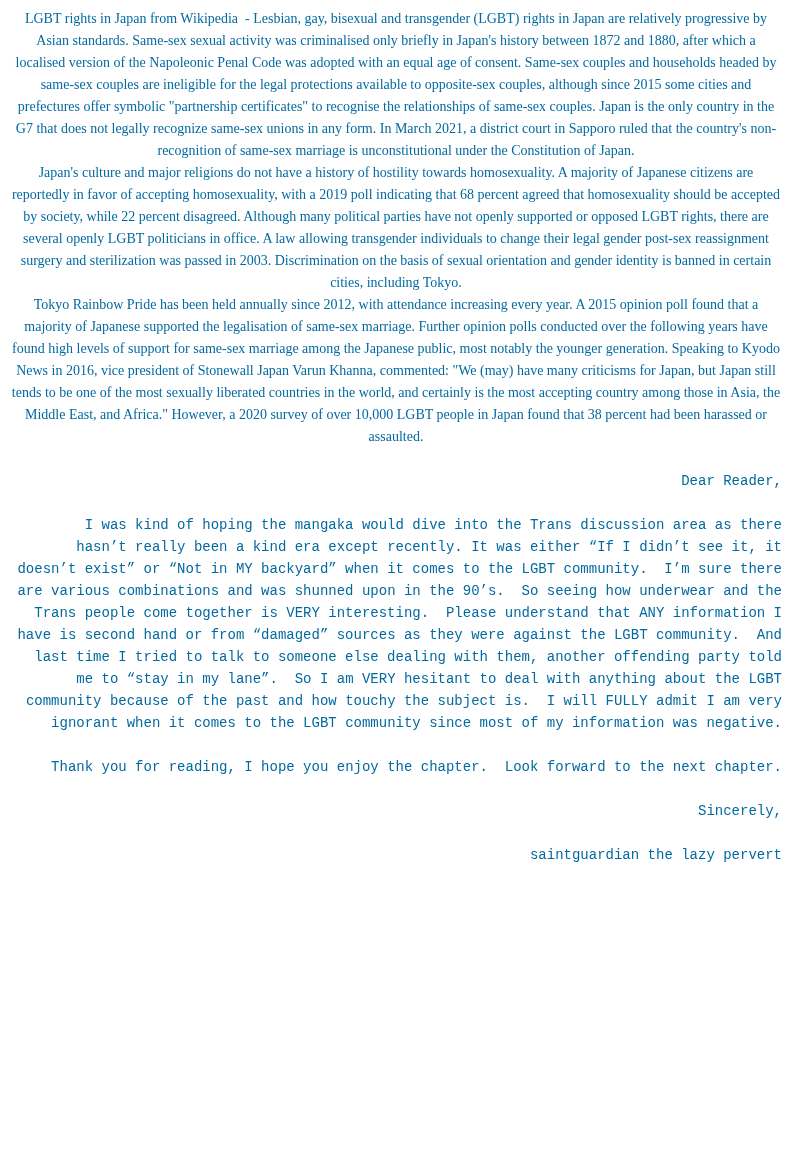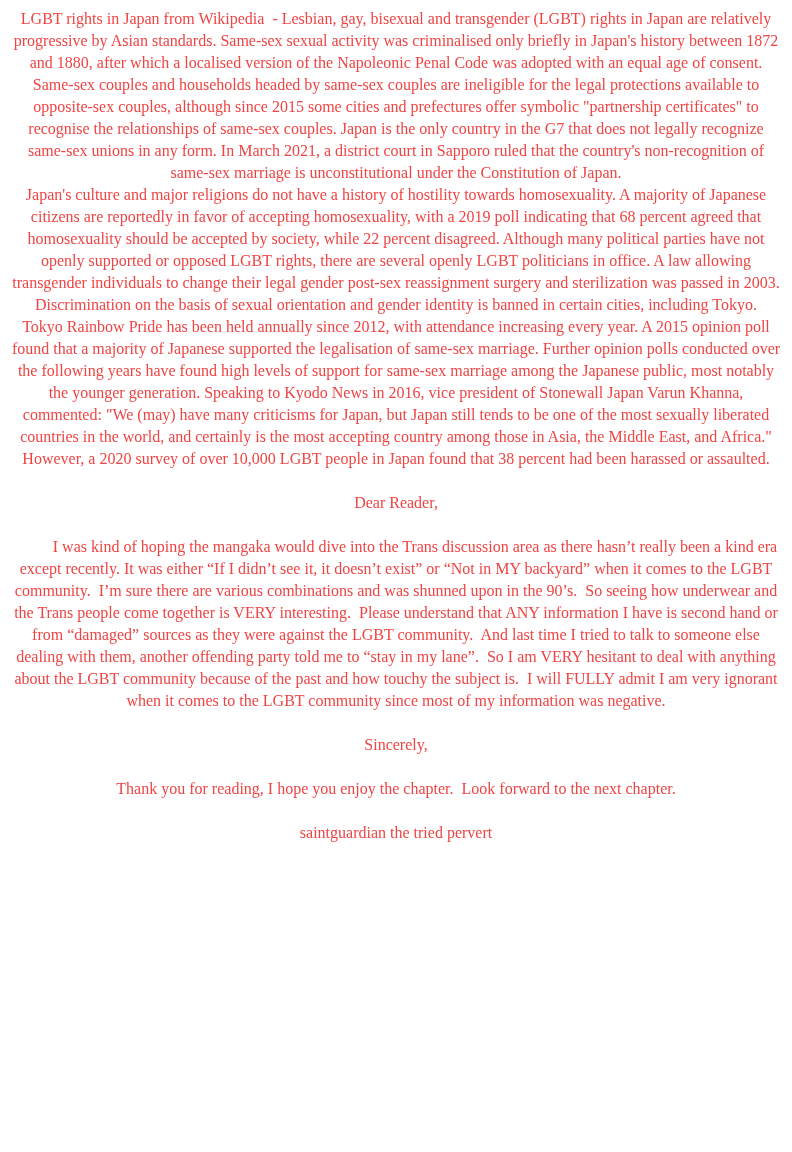--- a/index.html
+++ b/index.html
@@ -7,35 +7,36 @@
     padding: 0;
     background: #ffffff;
   }
   .page {
     position: relative;
     width: 792px;
     height: 1152px;
     box-sizing: border-box;
     padding: 8px 10px 12px 10px;
     background: #ffffff;
-    color: #ef4444;
+    color: #0369a1;
     font-family: "Liberation Serif", "DejaVu Serif", serif;
-    font-size: 16px;
+    font-size: 14px;
     line-height: 22px;
     overflow: hidden;
   }
   .page p {
     margin: 0;
     white-space: pre-wrap;
   }
   .centered {
     text-align: center;
   }
   .left {
-    text-align: center;
+    text-align: right;
+    font-family: Liberation Mono, monospace;
   }
   .gap {
     margin-top: 22px !important;
   }
   .indent {
     text-indent: 38px;
   }
 </style>
 </head>
 <body>
@@ -46,19 +47,19 @@
 
   <p class="centered">Japan's culture and major religions do not have a history of hostility towards homosexuality. A majority of Japanese citizens are reportedly in favor of accepting homosexuality, with a 2019 poll indicating that 68 percent agreed that homosexuality should be accepted by society, while 22 percent disagreed. Although many political parties have not openly supported or opposed LGBT rights, there are several openly LGBT politicians in office. A law allowing transgender individuals to change their legal gender post-sex reassignment surgery and sterilization was passed in 2003. Discrimination on the basis of sexual orientation and gender identity is banned in certain cities, including Tokyo.</p>
 
   <p class="centered">Tokyo Rainbow Pride has been held annually since 2012, with attendance increasing every year. A 2015 opinion poll found that a majority of Japanese supported the legalisation of same-sex marriage. Further opinion polls conducted over the following years have found high levels of support for same-sex marriage among the Japanese public, most notably the younger generation. Speaking to Kyodo News in 2016, vice president of Stonewall Japan Varun Khanna, commented: "We (may) have many criticisms for Japan, but Japan still tends to be one of the most sexually liberated countries in the world, and certainly is the most accepting country among those in Asia, the Middle East, and Africa." However, a 2020 survey of over 10,000 LGBT people in Japan found that 38 percent had been harassed or assaulted.</p>
 
   <p class="left gap">Dear Reader,</p>
 
   <p class="left gap indent">I was kind of hoping the mangaka would dive into the Trans discussion area as there hasn’t really been a kind era except recently. It was either “If I didn’t see it, it doesn’t exist” or “Not in MY backyard” when it comes to the LGBT community.  I’m sure there are various combinations and was shunned upon in the 90’s.  So seeing how underwear and the Trans people come together is VERY interesting.  Please understand that ANY information I have is second hand or from “damaged” sources as they were against the LGBT community.  And last time I tried to talk to someone else dealing with them, another offending party told me to “stay in my lane”.  So I am VERY hesitant to deal with anything about the LGBT community because of the past and how touchy the subject is.  I will FULLY admit I am very ignorant when it comes to the LGBT community since most of my information was negative.</p>
 
 
+  <p class="left gap">Thank you for reading, I hope you enjoy the chapter.  Look forward to the next chapter.</p>
+
   <p class="left gap">Sincerely,</p>
 
-  <p class="left gap">Thank you for reading, I hope you enjoy the chapter.  Look forward to the next chapter.</p>
-
-  <p class="left gap">saintguardian the tried pervert</p>
+  <p class="left gap">saintguardian the lazy pervert</p>
 
 </div>
 
 </body></html>

